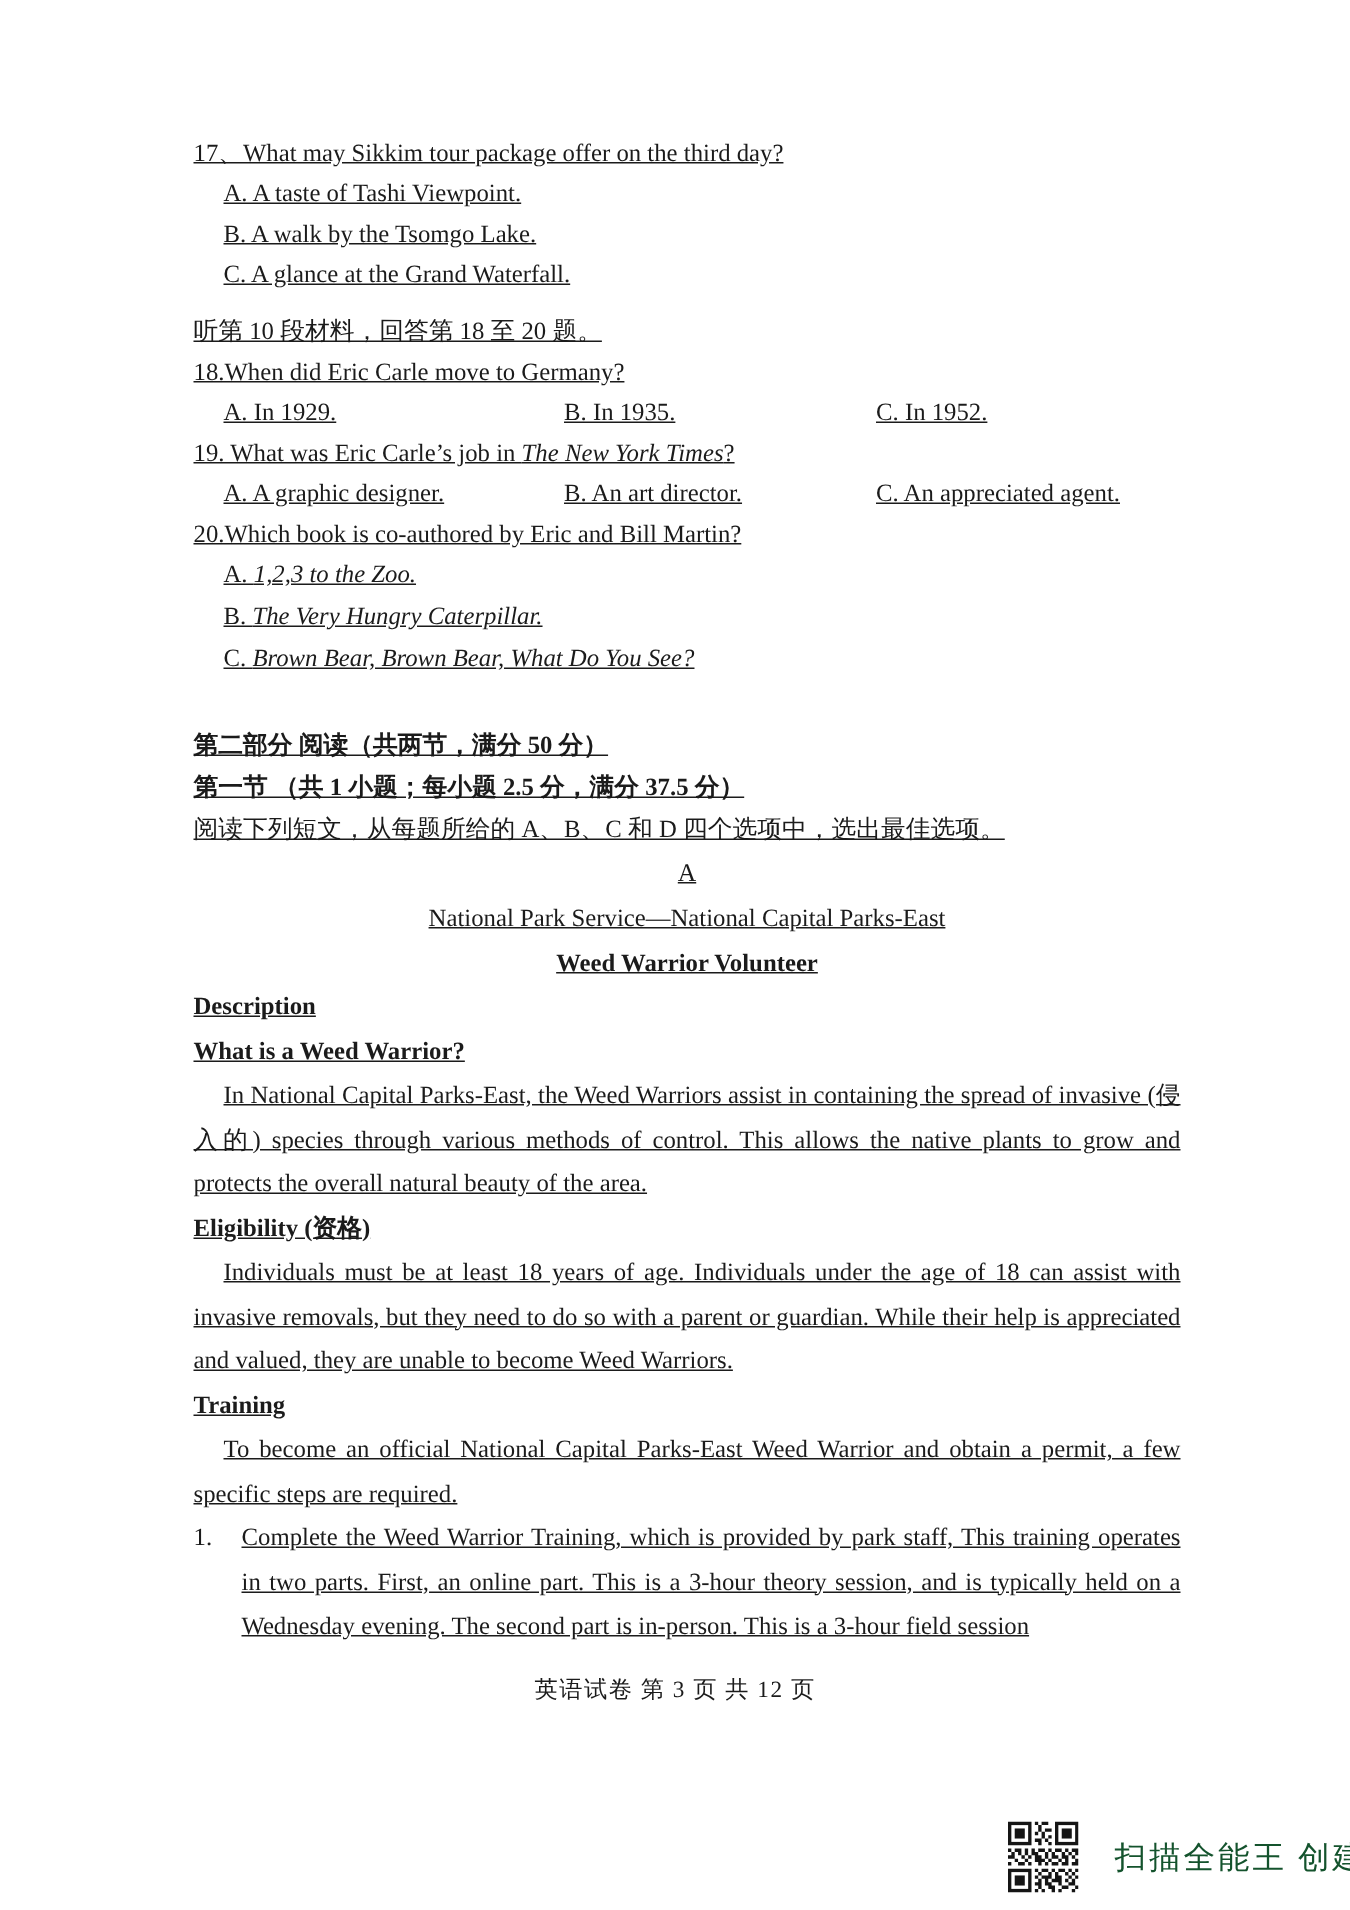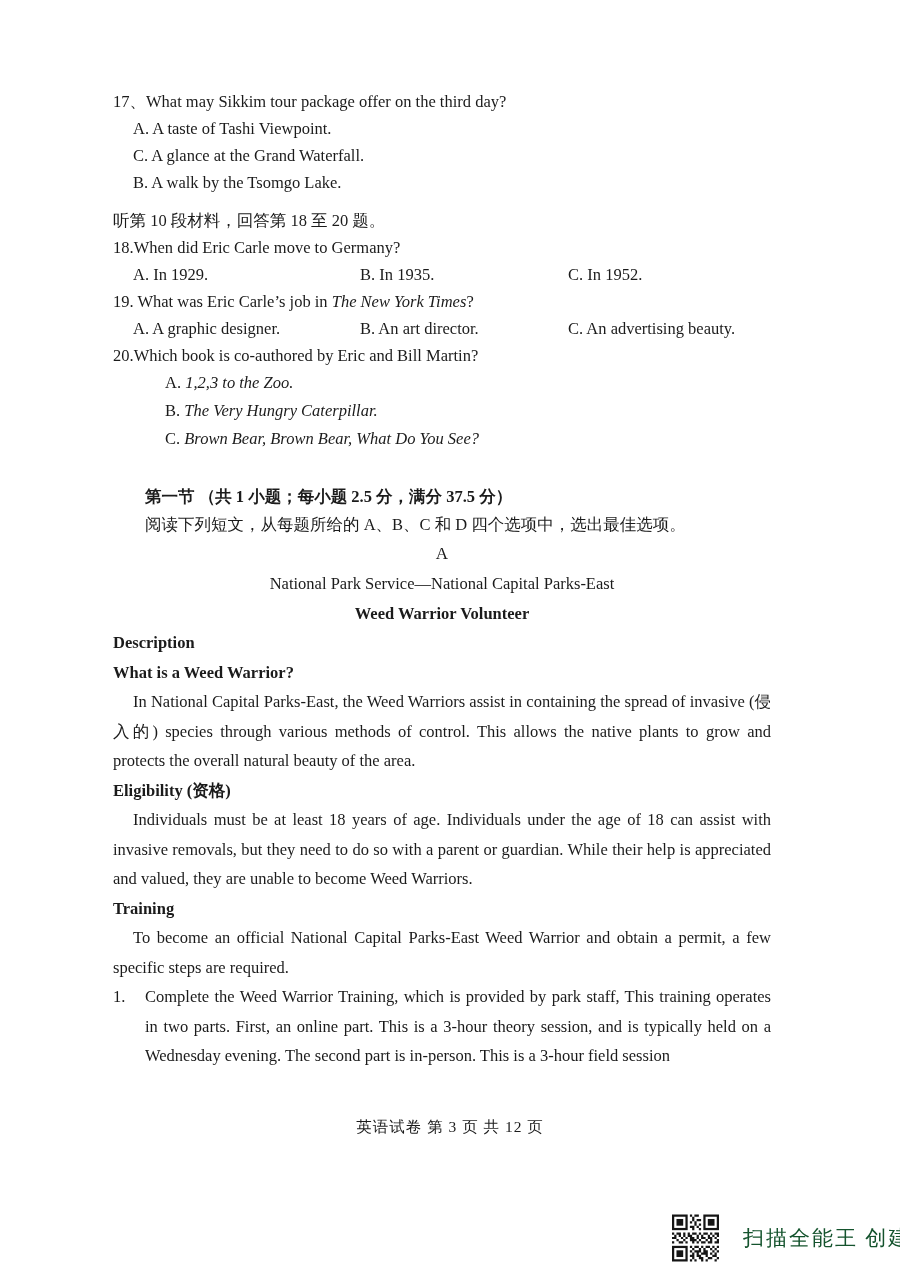--- a/index.html
+++ b/index.html
@@ -7,35 +7,36 @@
   body {
     width: 900px;
     height: 1273px;
     position: relative;
     font-family: "Liberation Serif", "DejaVu Serif", serif;
     color: #1b1b1b;
     overflow: hidden;
   }
   .content {
     position: absolute;
-    left: 113px;
+    left: 129px;
     top: 88px;
     width: 658px;
+    text-decoration: underline;
   }
   
   .q-block { font-size: 16.5px; line-height: 27px; }
   .q-line { white-space: nowrap; }
   .opt-stack { padding-left: 20px; }
   .opt-row { display: flex; padding-left: 20px; justify-content: space-between; }
   .opt-col-1 { width: 227px; }
   .opt-col-2 { width: 208px; }
   .opt-col-3 { flex: 1; }
   .gap-26 { margin-top: 11px; }
   .gap-30 { margin-top: 30px; }
-  .lh-28 { line-height: 28px; margin-left: 32px; }
+  .lh-28 { line-height: 28px; }
   i { font-style: italic; }
   
   .cn-bold { font-weight: bold; }
   
   .passage-label { line-height: 30px; text-align: center; font-size: 17px; }
   .passage { font-size: 16.5px; line-height: 29.5px; }
   .centered { text-align: center; }
   .bold { font-weight: bold; }
   .para { text-align: justify; text-indent: 20px; }
   .list-item { position: relative; padding-left: 32px; text-align: justify; }
@@ -71,49 +72,50 @@
 </style>
 </head>
 <body>
 
 <div class="content">
 
   <div class="q-block">
     <div class="q-line">17、What may Sikkim tour package offer on the third day?</div>
     <div class="opt-stack">
       <div>A. A taste of Tashi Viewpoint.</div>
+      <div>B. A walk by the Tsomgo Lake.</div>
       <div>C. A glance at the Grand Waterfall.</div>
-      <div>B. A walk by the Tsomgo Lake.</div>
     </div>
   </div>
 
   <div class="q-block gap-26">
     <div class="q-line">听第 10 段材料，回答第 18 至 20 题。</div>
     <div class="q-line">18.When did Eric Carle move to Germany?</div>
     <div class="opt-row">
       <span class="opt-col-1">A. In 1929.</span>
       <span class="opt-col-2">B. In 1935.</span>
       <span class="opt-col-3">C. In 1952.</span>
     </div>
     <div class="q-line"><span>19. What was Eric Carle’s job in </span><i>The New York Times</i><span>?</span></div>
     <div class="opt-row">
       <span class="opt-col-1">A. A graphic designer.</span>
       <span class="opt-col-2">B. An art director.</span>
-      <span class="opt-col-3">C. An advertising beauty.</span>
+      <span class="opt-col-3">C. An appreciated agent.</span>
     </div>
     <div class="q-line">20.Which book is co-authored by Eric and Bill Martin?</div>
   </div>
 
   <div class="q-block lh-28 opt-stack">
     <div><span>A. </span><i>1,2,3 to the Zoo.</i></div>
     <div><span>B. </span><i>The Very Hungry Caterpillar.</i></div>
     <div><span>C. </span><i>Brown Bear, Brown Bear, What Do You See?</i></div>
   </div>
 
   <div class="q-block lh-28 gap-30">
+    <div class="cn-bold">第二部分 阅读（共两节，满分 50 分）</div>
     <div class="cn-bold">第一节 （共 1 小题；每小题 2.5 分，满分 37.5 分）</div>
     <div>阅读下列短文，从每题所给的 A、B、C 和 D 四个选项中，选出最佳选项。</div>
   </div>
 
   <div class="passage-label">A</div>
 
   <div class="passage">
     <div class="centered">National Park Service—National Capital Parks-East</div>
     <div class="centered bold">Weed Warrior Volunteer</div>
     <div class="bold">Description</div>

